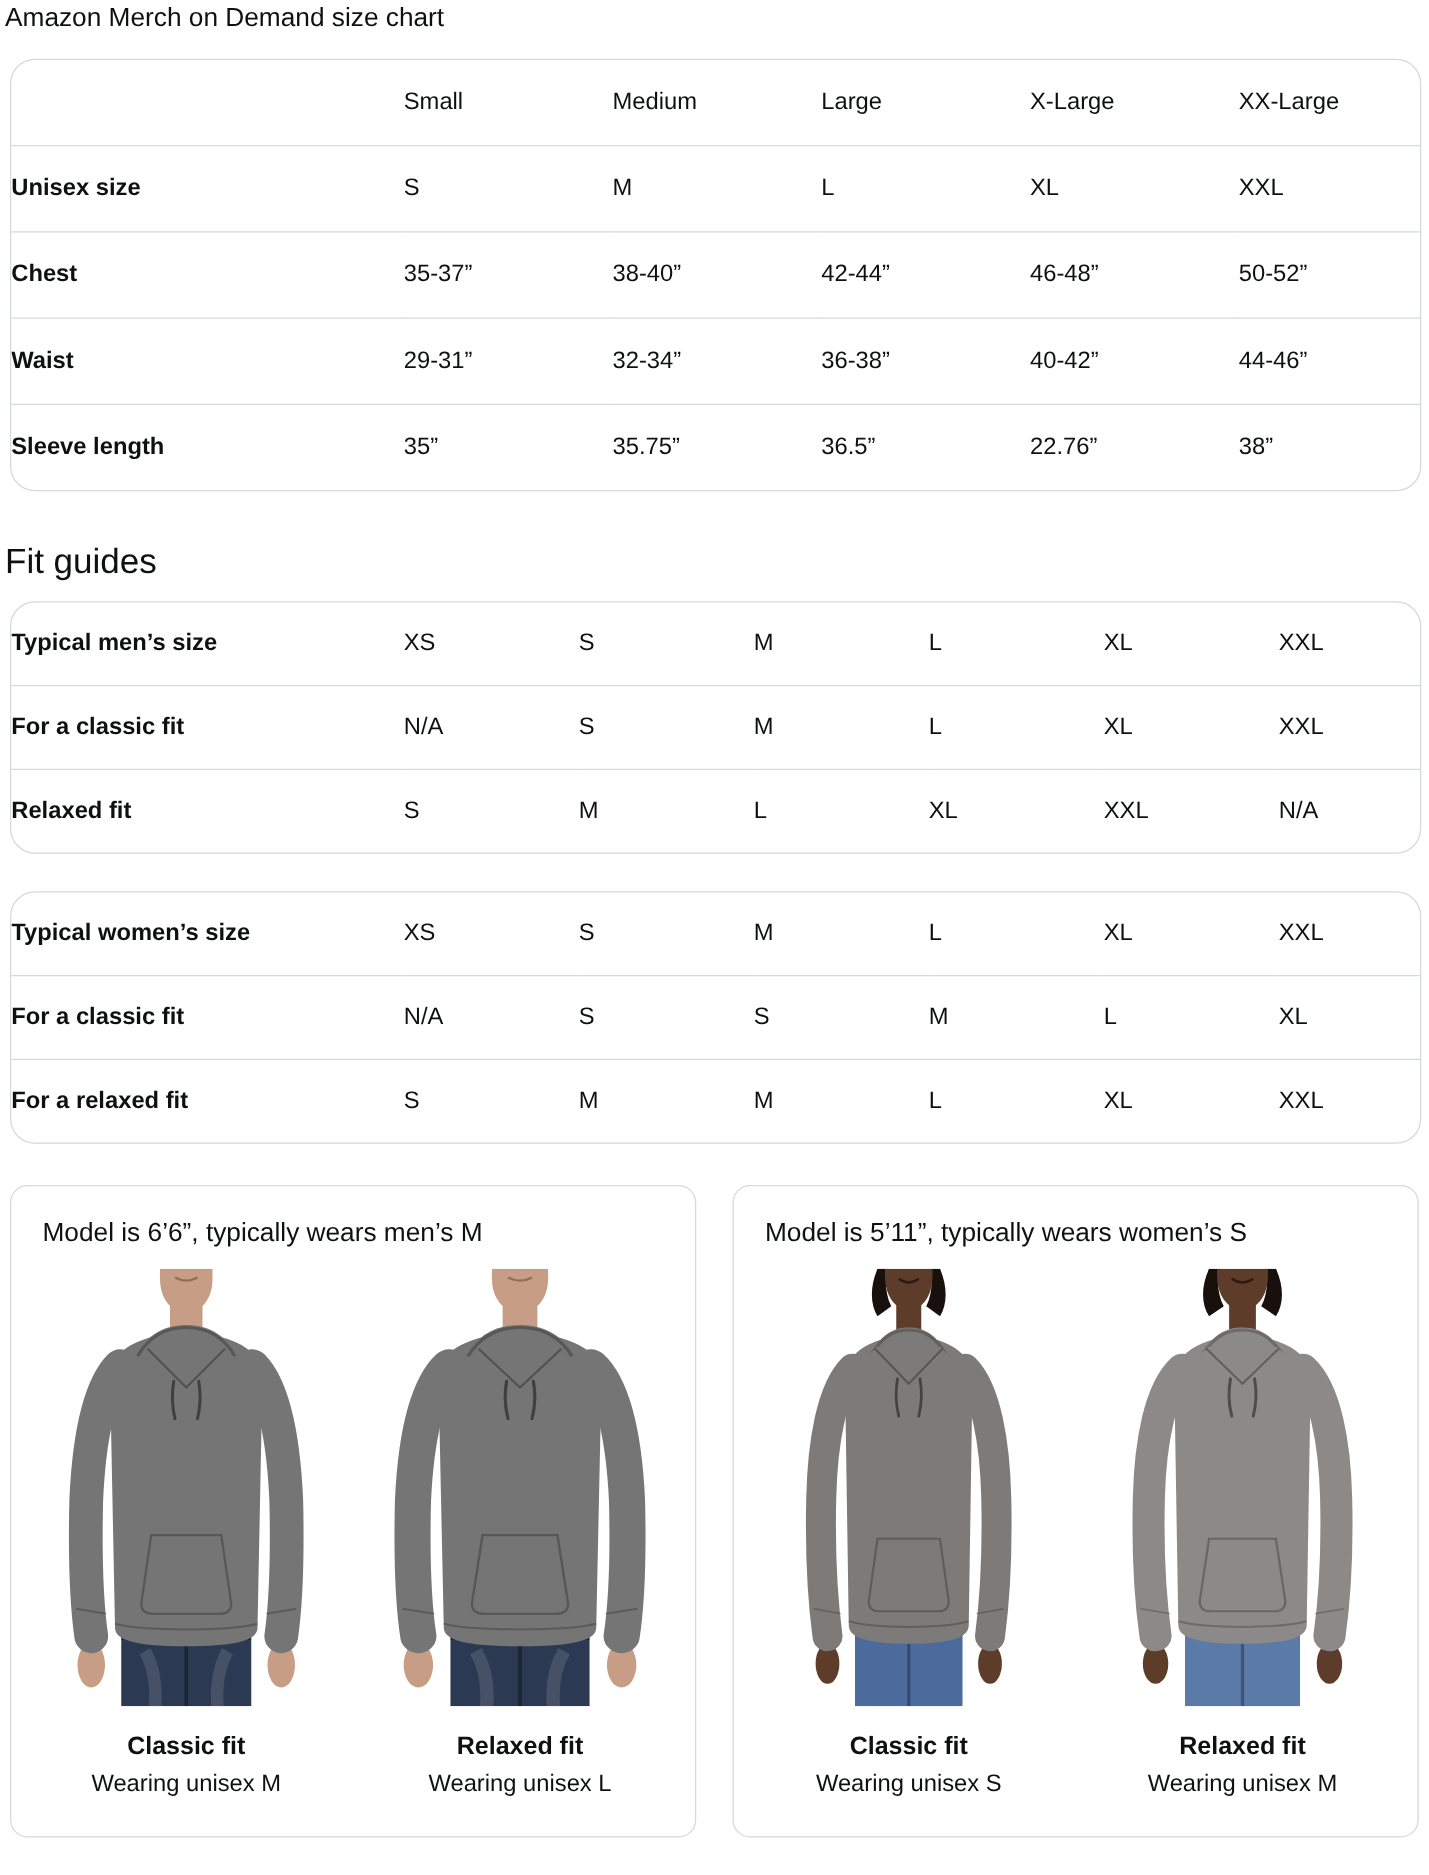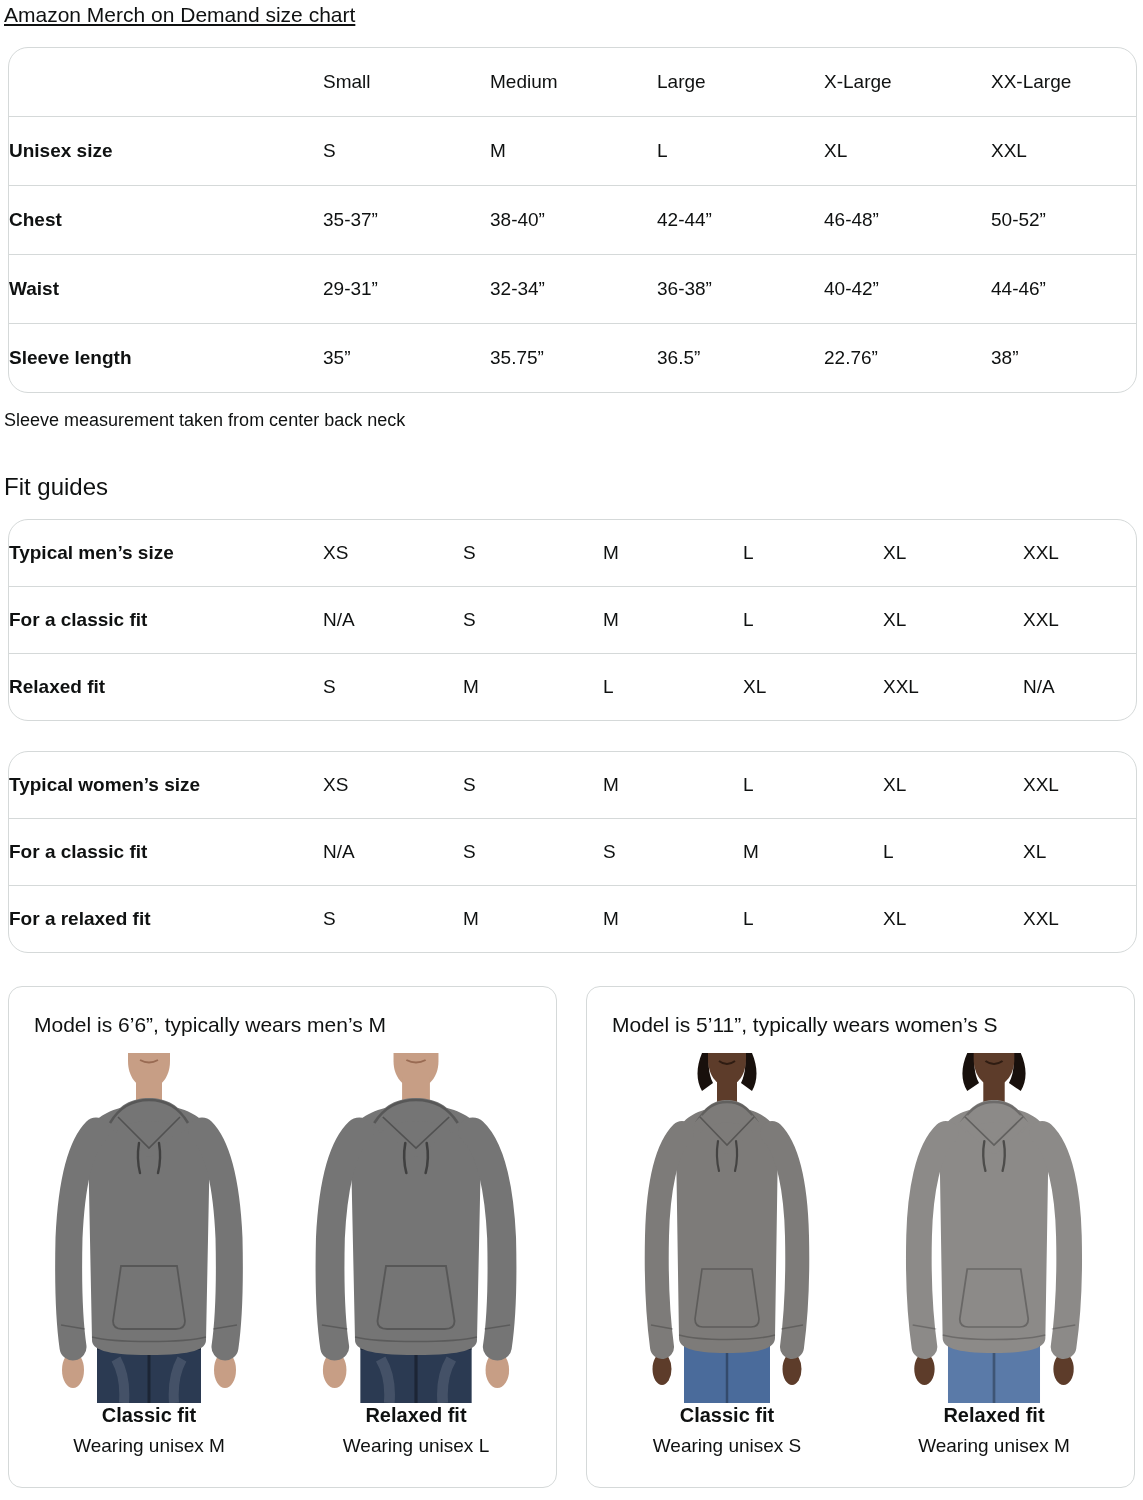--- a/index.html
+++ b/index.html
@@ -10,21 +10,21 @@
   body{
     width:1143px;
     font-family:"Liberation Sans","DejaVu Sans",sans-serif;
     color:var(--text);
     -webkit-font-smoothing:antialiased;
   }
   .page{padding:2px 8px 10px 8px;box-sizing:border-box;}
 
   .page-title{
     font-size:21px;font-weight:400;line-height:25px;
-    margin:0 0 20px -4px;padding:0;text-decoration:underline;
+    margin:0 0 20px -4px;padding:0;
   }
 
   table.chart-table{
     width:1127px;table-layout:fixed;
     border-collapse:separate;border-spacing:0;
     border:1px solid var(--border);
     border-radius:20px;
     overflow:hidden;
     font-size:19px;line-height:22px;
   }
@@ -34,21 +34,21 @@
     overflow:hidden;white-space:nowrap;
   }
   table.chart-table tr + tr td{border-top:1px solid var(--border);}
   td.lbl{font-weight:700;padding-left:25px;}
   table.t-fit td{padding-top:22px;padding-bottom:22px;}
 
   .note{
     font-size:18px;line-height:21px;margin:17px 0 0 -4px;
   }
   .section-heading{
-    font-size:24px;font-weight:400;line-height:24px;
+    font-size:28px;font-weight:400;line-height:24px;
     margin:44px 0 20px -4px;
   }
   .t-fit{margin-bottom:0;}
   .t-fit + .t-fit{margin-top:30px;}
 
   .cards{display:flex;gap:29px;margin-top:33px;}
   .card{
     width:549px;box-sizing:border-box;
     border:1px solid var(--border);
     border-radius:14px;
@@ -57,21 +57,21 @@
   }
   .card-title{
     font-size:21px;line-height:25px;
     padding:0 20px 0 25px;
     margin-bottom:16px;
   }
   .figures{display:flex;justify-content:center;gap:35px;}
   .figure-block{display:flex;flex-direction:column;align-items:center;width:232px;}
   svg.figure{width:230px;height:350px;display:block;background:#fff;}
   svg.figure.relaxed{transform:scaleX(1.07);transform-origin:center;}
-  .fit-label{font-weight:700;font-size:20px;line-height:24px;text-align:center;}
+  .fit-label{font-weight:700;font-size:20px;line-height:24px;margin-top:20px;text-align:center;}
   .wearing-label{font-size:19px;line-height:22px;margin-top:8px;text-align:right;}
 
   
   .fig-male{--skin:var(--skin-male);--jeans:var(--jeans-male);--hoodie:var(--hoodie-male);--mouth:#996b53;}
   .fig-female{--skin:var(--skin-female);--hair:var(--hair-female);--mouth:#2e1c12;}
   .fig-female.classic{--jeans:var(--jeans-female);--hoodie:var(--hoodie-female-classic);}
   .fig-female.relaxed{--jeans:var(--jeans-female-light);--hoodie:var(--hoodie-female-relaxed);}
   .hidden-defs{position:absolute;width:0;height:0;overflow:hidden;}
 </style>
 </head>
@@ -175,21 +175,20 @@
         <td class="lbl">Sleeve length</td>
         <td>35”</td>
         <td>35.75”</td>
         <td>36.5”</td>
         <td>22.76”</td>
         <td>38”</td>
       </tr>
     </tbody>
   </table>
 
-  <p class="note">Sleeve measurement taken from center back neck</p>
 
   <h2 class="section-heading">Fit guides</h2>
 
   <table class="chart-table t-fit">
     <colgroup>
         <col style="width:314px">
         <col style="width:140px">
         <col style="width:140px">
         <col style="width:140px">
         <col style="width:140px">

